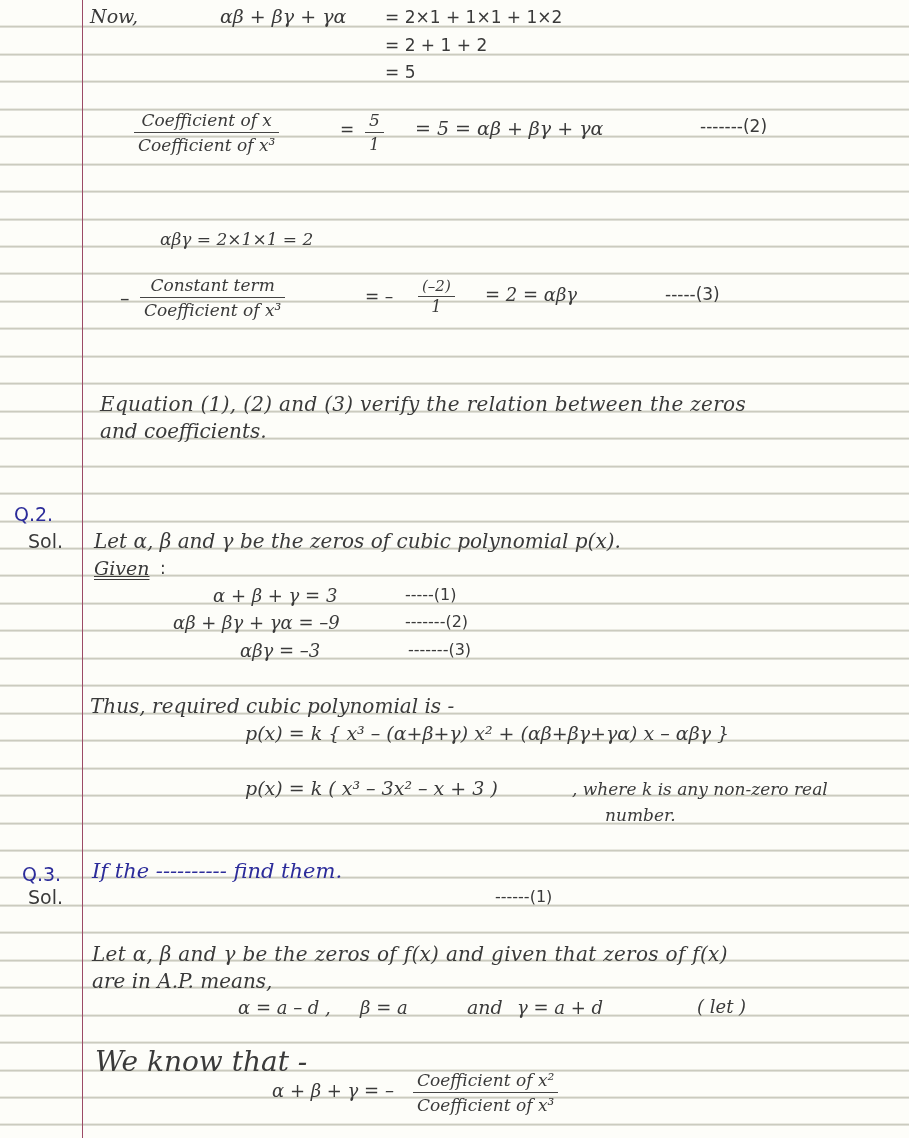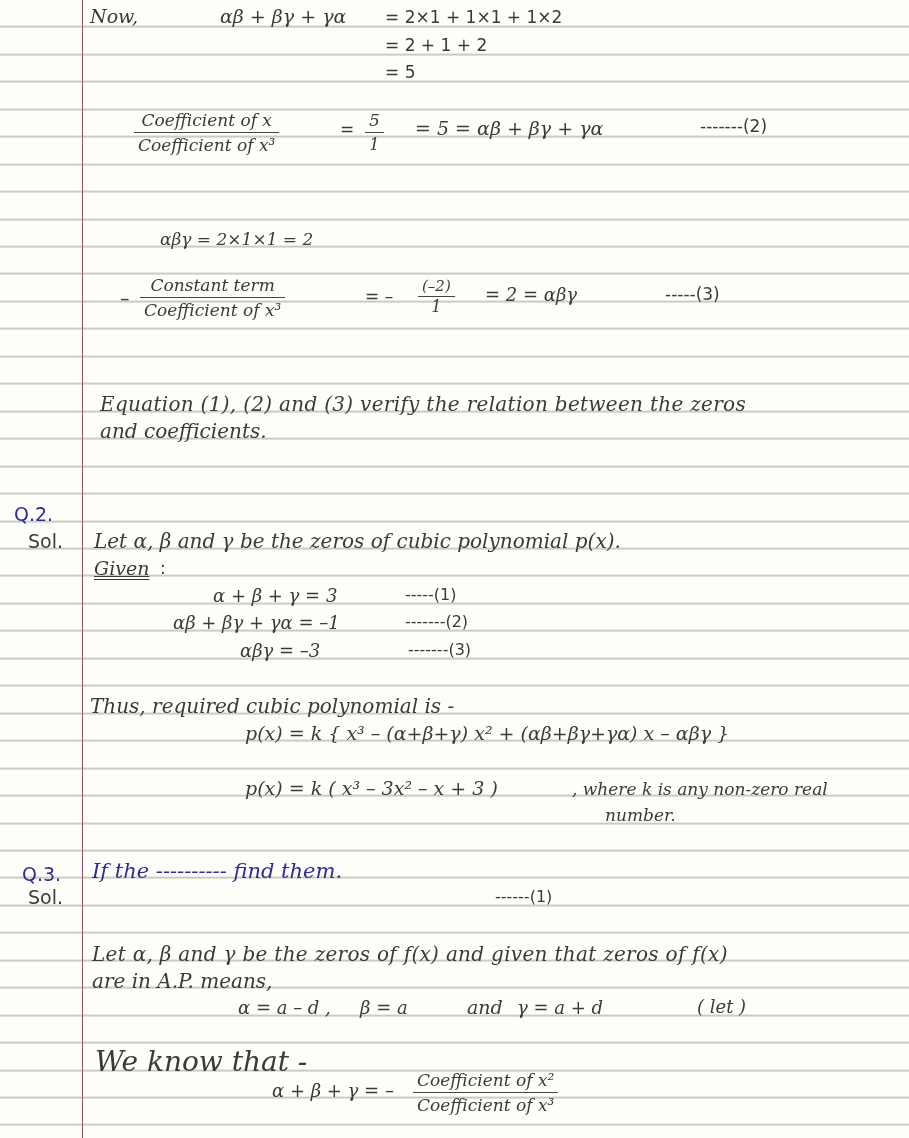--- a/index.html
+++ b/index.html
@@ -79,21 +79,21 @@
   <span class="t" style="left:100px;top:420px;font-size:20px;">and coefficients.</span>
 
   <span class="t blue upright" style="left:14px;top:503px;font-size:19px;">Q.2.</span>
   <span class="t upright" style="left:28px;top:530px;font-size:19px;">Sol.</span>
   <span class="t" style="left:94px;top:530px;font-size:20px;">Let α, β and γ be the zeros of cubic polynomial p(x).</span>
   <span class="t underline2" style="left:94px;top:557px;font-size:19px;">Given</span>
   <span class="t upright" style="left:160px;top:557px;font-size:17px;">:</span>
 
   <span class="t math" style="left:213px;top:585px;font-size:18px;">α + β + γ  =  3</span>
   <span class="t upright" style="left:405px;top:584px;font-size:16px;">-----(1)</span>
-  <span class="t math" style="left:173px;top:612px;font-size:18px;">αβ + βγ + γα = –1</span>
+  <span class="t math" style="left:173px;top:612px;font-size:18px;">αβ + βγ + γα = –9</span>
   <span class="t upright" style="left:405px;top:611px;font-size:16px;">-------(2)</span>
   <span class="t math" style="left:240px;top:640px;font-size:18px;">αβγ   = –3</span>
   <span class="t upright" style="left:408px;top:639px;font-size:16px;">-------(3)</span>
 
   <span class="t" style="left:90px;top:695px;font-size:20px;">Thus, required cubic polynomial is -</span>
   <span class="t math" style="left:245px;top:722px;font-size:19px;">p(x) = k { x³ – (α+β+γ) x² + (αβ+βγ+γα) x  –  αβγ }</span>
   <span class="t math" style="left:245px;top:777px;font-size:19px;">p(x) = k ( x³ – 3x² – x + 3 )</span>
   <span class="t" style="left:572px;top:778px;font-size:17px;">, where k is any non-zero real</span>
   <span class="t" style="left:605px;top:804px;font-size:17px;">number.</span>
 

